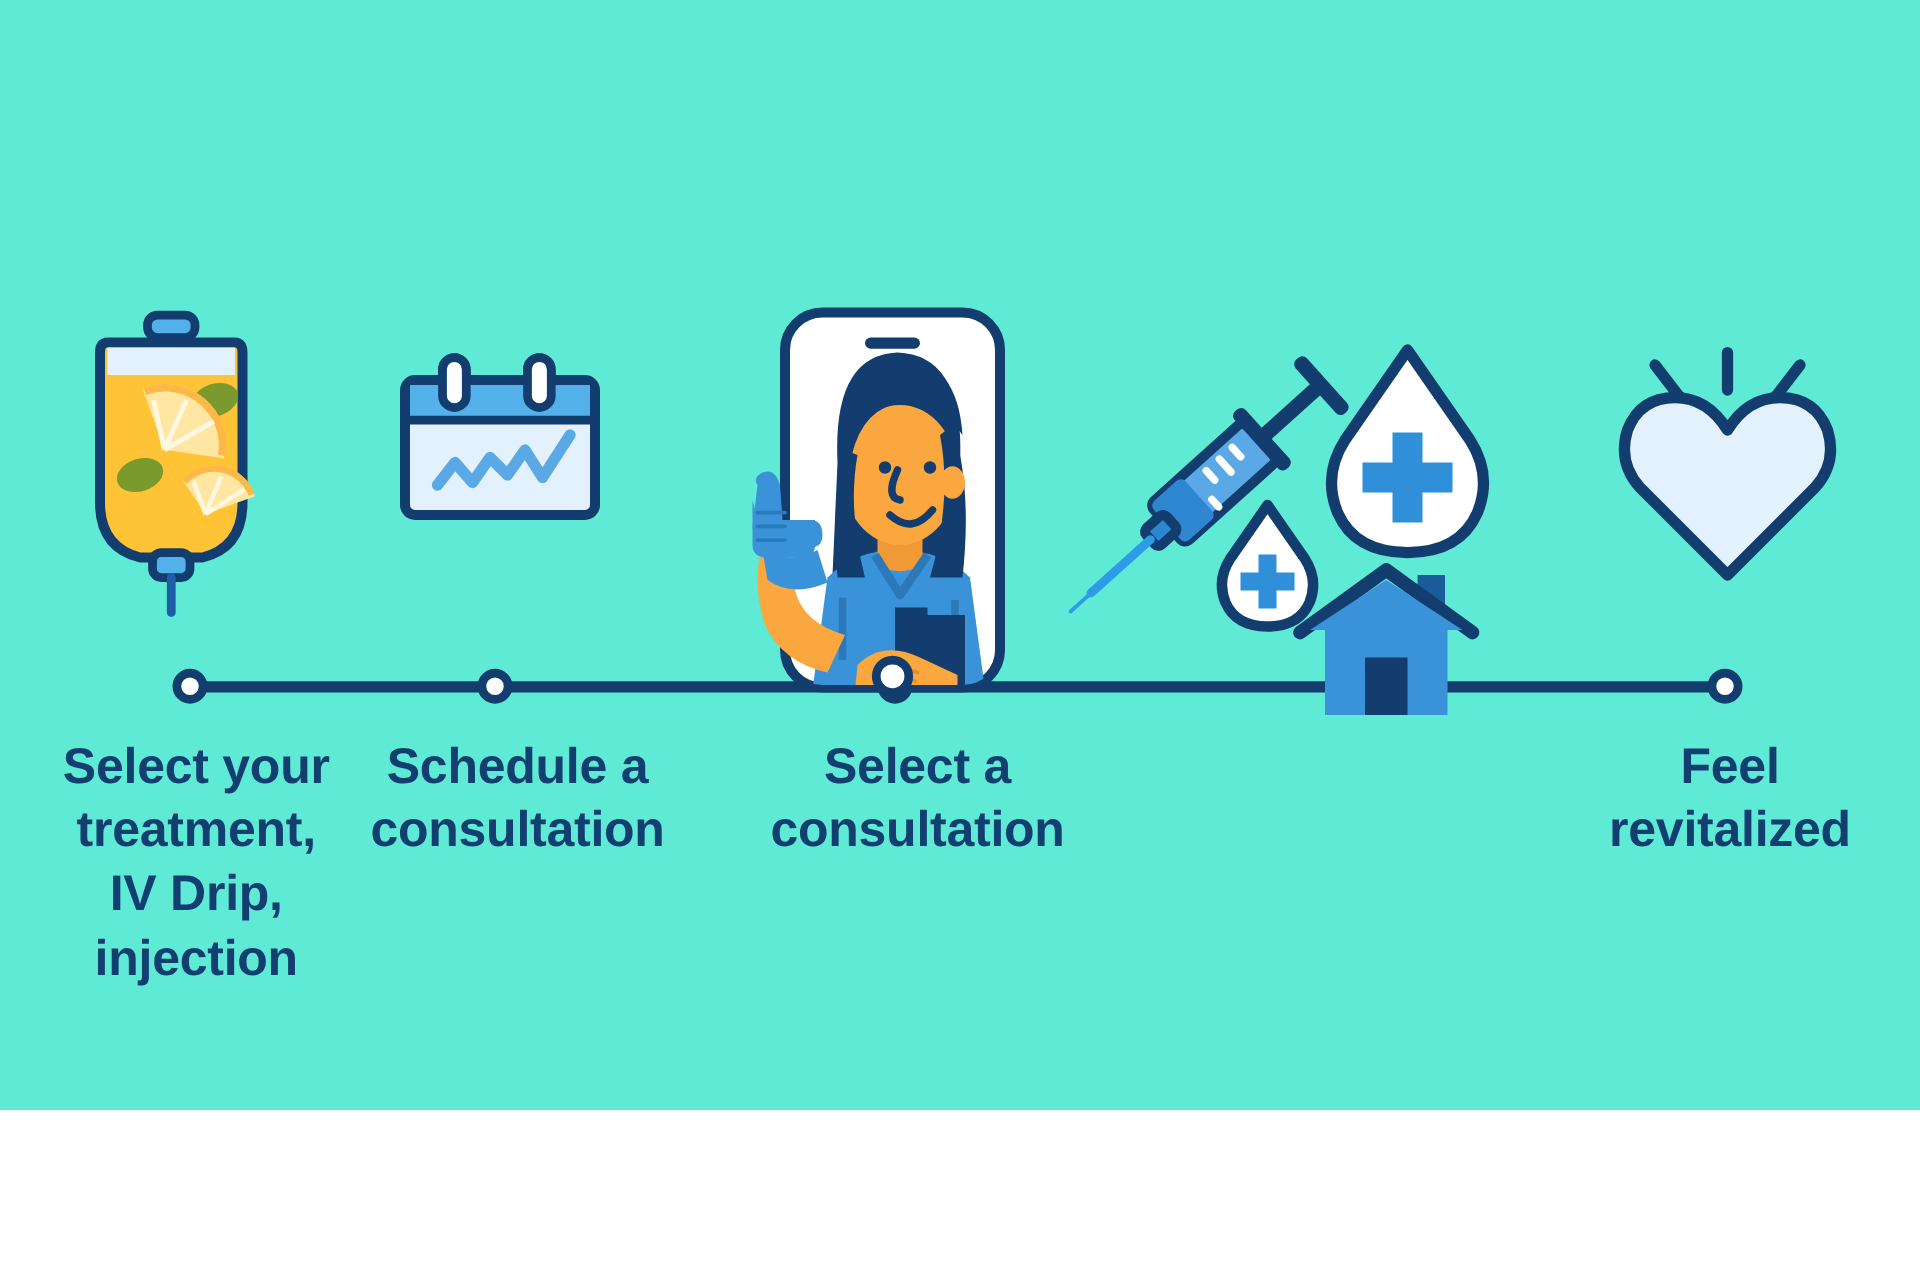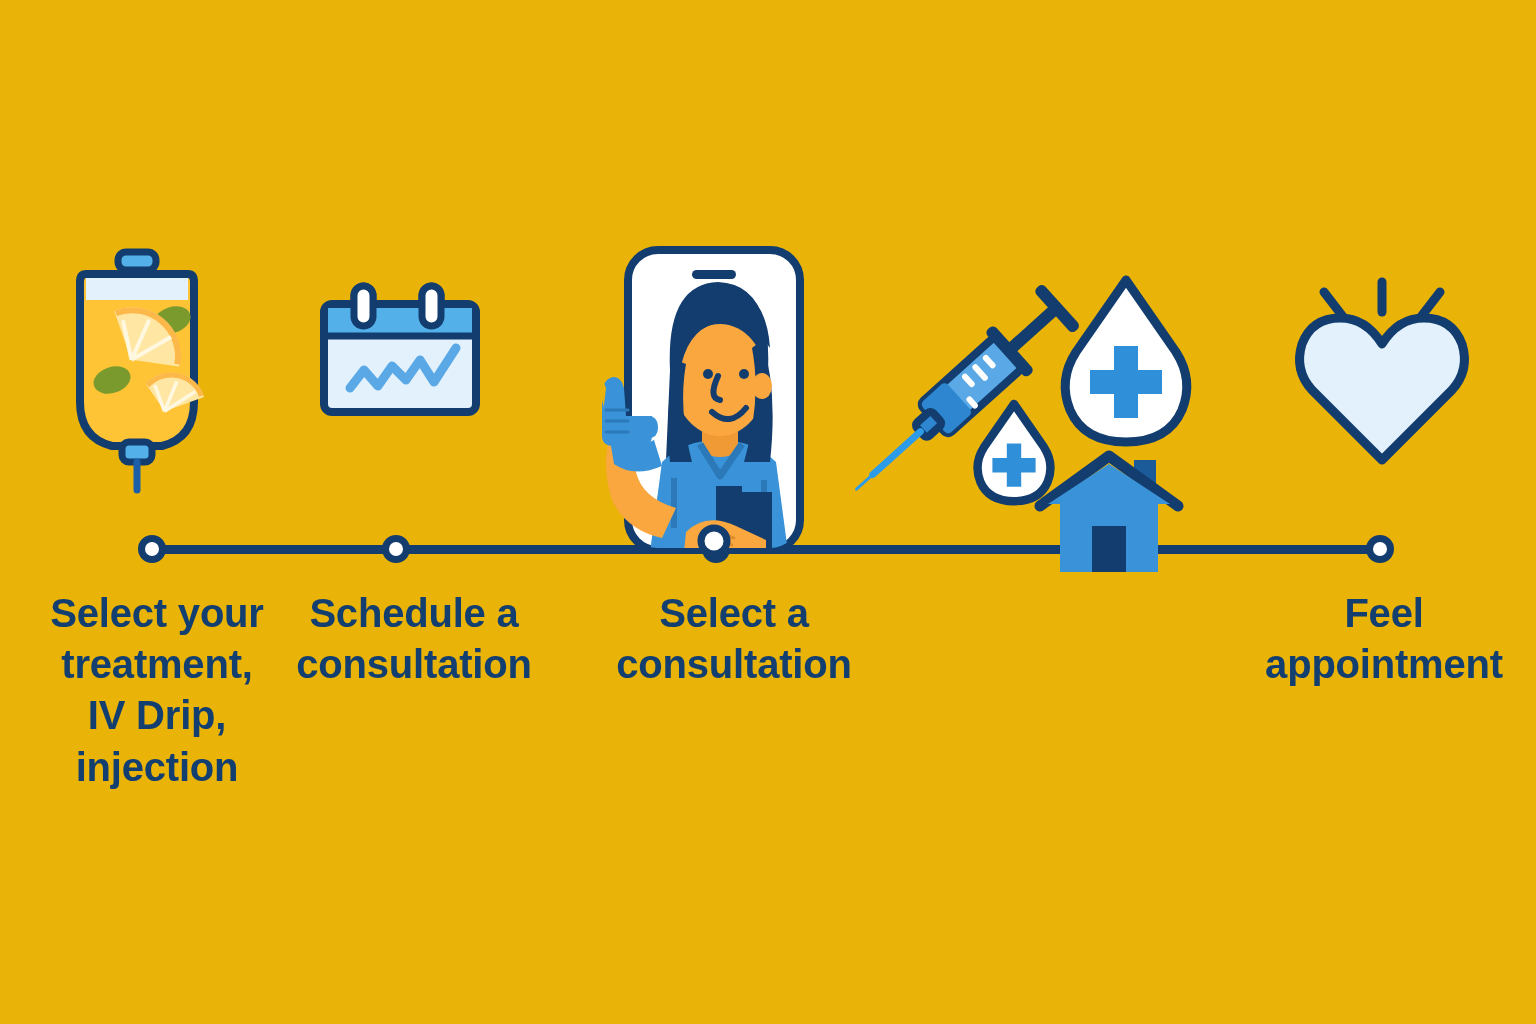--- a/index.html
+++ b/index.html
@@ -4,22 +4,22 @@
 <style>
   * { box-sizing: border-box; margin: 0; padding: 0; }
   html, body {
     width: 1536px; height: 1024px;
     background: #ffffff;
     font-family: "Liberation Sans", sans-serif;
     overflow: hidden;
   }
   #stage {
     position: relative;
-    width: 1536px; height: 1024px;
-    background: #eab308;
+    width: 1536px; height: 888px;
+    background: #5eead4;
   }
 
   
   .timeline-line {
     position: absolute;
     left: 152px; top: 545px;
     width: 1228px; height: 9px;
     background: #133d6e;
     border-radius: 1px;
   }
@@ -260,15 +260,15 @@
 injection</div>
 
   <div class="step-label" style="left:280px; top:588px; width:268px;">Schedule a
 consultation</div>
 
   <div class="step-label" style="left:588px; top:588px; width:292px;">Select a
 consultation</div>
 
 
   <div class="step-label" style="left:1258px; top:588px; width:252px;">Feel
-appointment</div>
+revitalized</div>
 
 </div>
 
 </body></html>

